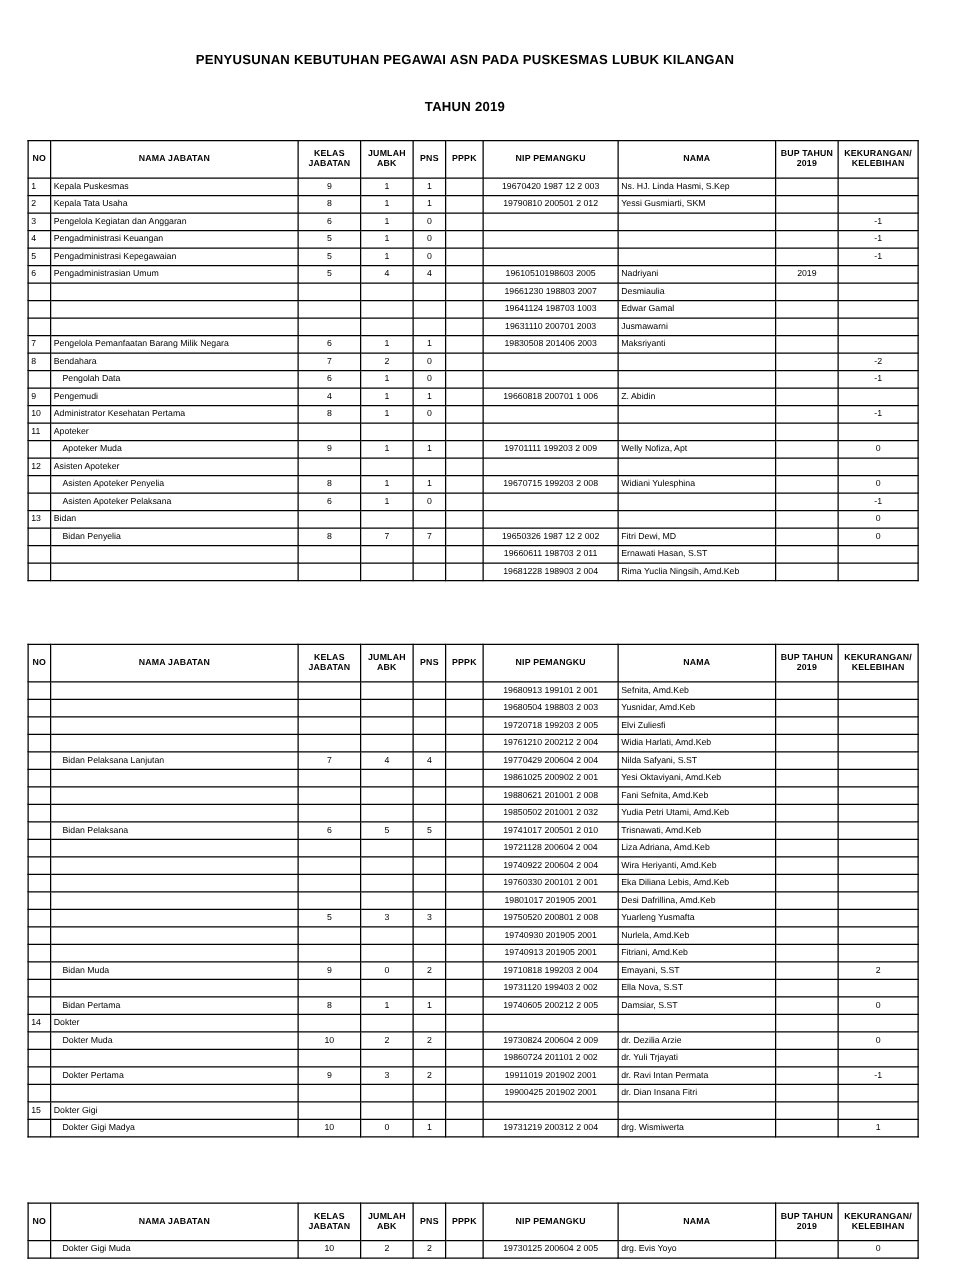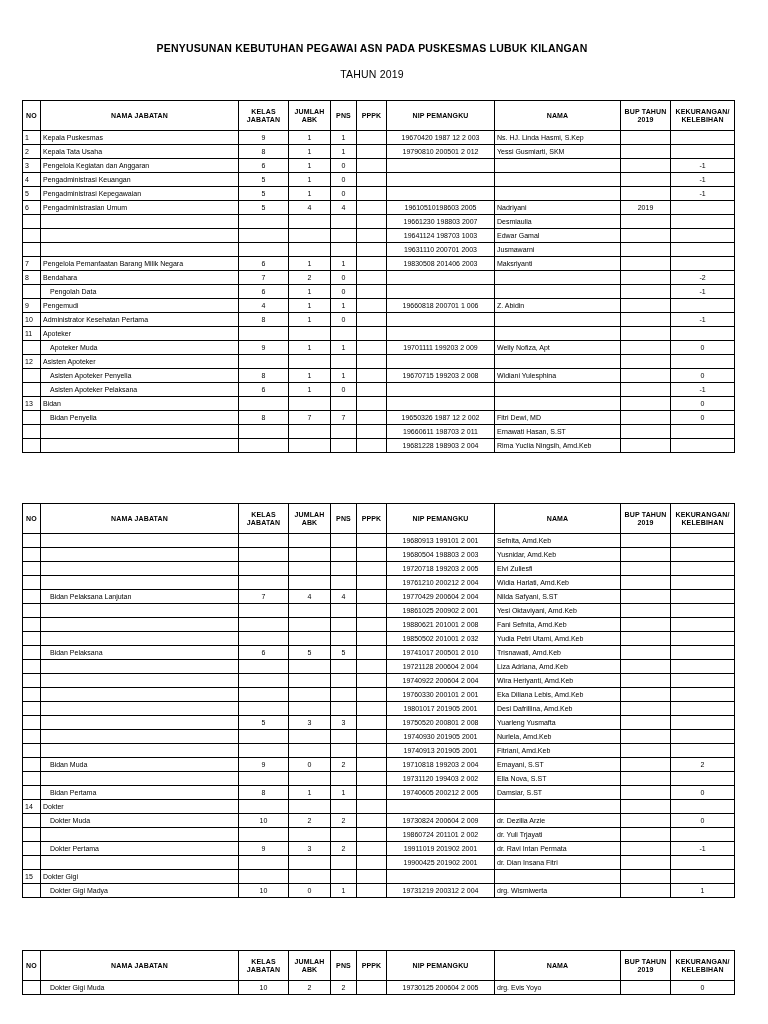--- a/index.html
+++ b/index.html
@@ -15,24 +15,24 @@
   .doc-title {
     text-align: center;
     font-weight: bold;
     font-size: 10.5px;
     letter-spacing: 0.2px;
     margin: 0;
     padding-top: 42px;
   }
   .doc-subtitle {
     text-align: center;
-    font-weight: normal;
+    font-weight: bold;
     font-size: 10.5px;
     letter-spacing: 0.2px;
-    margin: 0;
+    margin: 12px;
     padding-top: 14px;
   }
 
   .tbl-wrap { padding: 0 22px 0 22px; }
   .tbl-wrap.t1 { margin-top: 20px; }
   .tbl-wrap.t2 { margin-top: 50px; }
   .tbl-wrap.t3 { margin-top: 52px; }
 
   table.grid {
     border-collapse: collapse;

